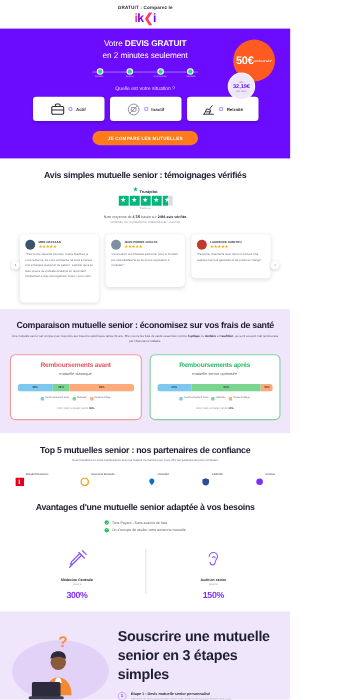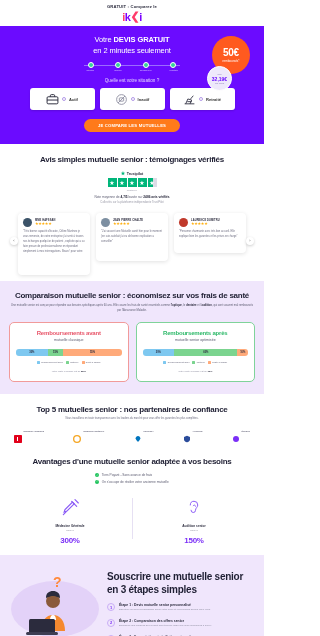--- a/index.html
+++ b/index.html
@@ -43,21 +43,21 @@
   .card-ico { width:13px; height:13px; display:flex; align-items:center; justify-content:center; }
   .card-lbl { font-size:4px; color:#333; font-weight:600; }
   .radio { width:4px; height:4px; border:.8px solid #b39ae8; border-radius:50%; }
   .cta {
     display:block; margin:9px auto 0; background:#ff7a1a; color:#fff;
     border:none; border-radius:9px; font-size:4.2px; font-weight:bold;
     padding:4px 14px; letter-spacing:.2px; cursor:pointer;
   }
   .badge-orange {
     position:absolute; right:14px; top:10px; width:38px; height:38px; border-radius:50%;
-    background:#ff5a1f; color:#fff; display:flex; flex-direction:column;
+    background:#ff5a1f; color:#fff; display:flex; 
     align-items:center; justify-content:center;
   }
   .badge-orange .big { font-size:10px; font-weight:bold; letter-spacing:-.3px; }
   .badge-orange .sm { font-size:3px; margin-top:.5px; }
   .badge-white {
     position:absolute; right:32px; top:40px; width:25px; height:25px; border-radius:50%;
     background:#eee8fb; color:#6b0bff; display:flex; flex-direction:column;
     align-items:center; justify-content:center; border:1px solid #fff;
   }
   .badge-white .tiny { font-size:2.4px; color:#8b7ab8; }
@@ -143,21 +143,21 @@
   .b-sub { font-size:2.4px; color:#9a9aa8; margin-top:1px; }
   .b-pct { font-size:8px; font-weight:bold; color:#7b2ff7; margin-top:4px; letter-spacing:-.3px; }
 
   
   .subscribe {
     background:#f0e6fc; padding:12px 9px 14px; display:flex; gap:6px; align-items:flex-start;
     border-bottom-left-radius:10px; border-bottom-right-radius:10px;
   }
   .illus { width:92px; height:72px; flex-shrink:0; position:relative; }
   .sub-right { flex:1; padding-top:3px; }
-  .sub-title { font-size:10px; font-weight:bold; color:#1f1f33; line-height:1.3; letter-spacing:-.25px; }
+  .sub-title { font-size:13px; font-weight:bold; color:#1f1f33; line-height:1.3; letter-spacing:-.25px; }
   .step-row { display:flex; gap:4px; align-items:flex-start; margin-top:7px; }
   .step-num {
     width:8px; height:8px; border-radius:50%; border:.8px solid #c9aef5; color:#7b2ff7;
     font-size:4px; font-weight:bold; display:flex; align-items:center; justify-content:center; flex-shrink:0;
   }
   .step-ttl { font-size:3.4px; font-weight:bold; color:#2b2b3d; }
   .step-dsc { font-size:2.5px; color:#8b8b9e; margin-top:1px; line-height:1.5; }
 </style>
 </head>
 <body>

